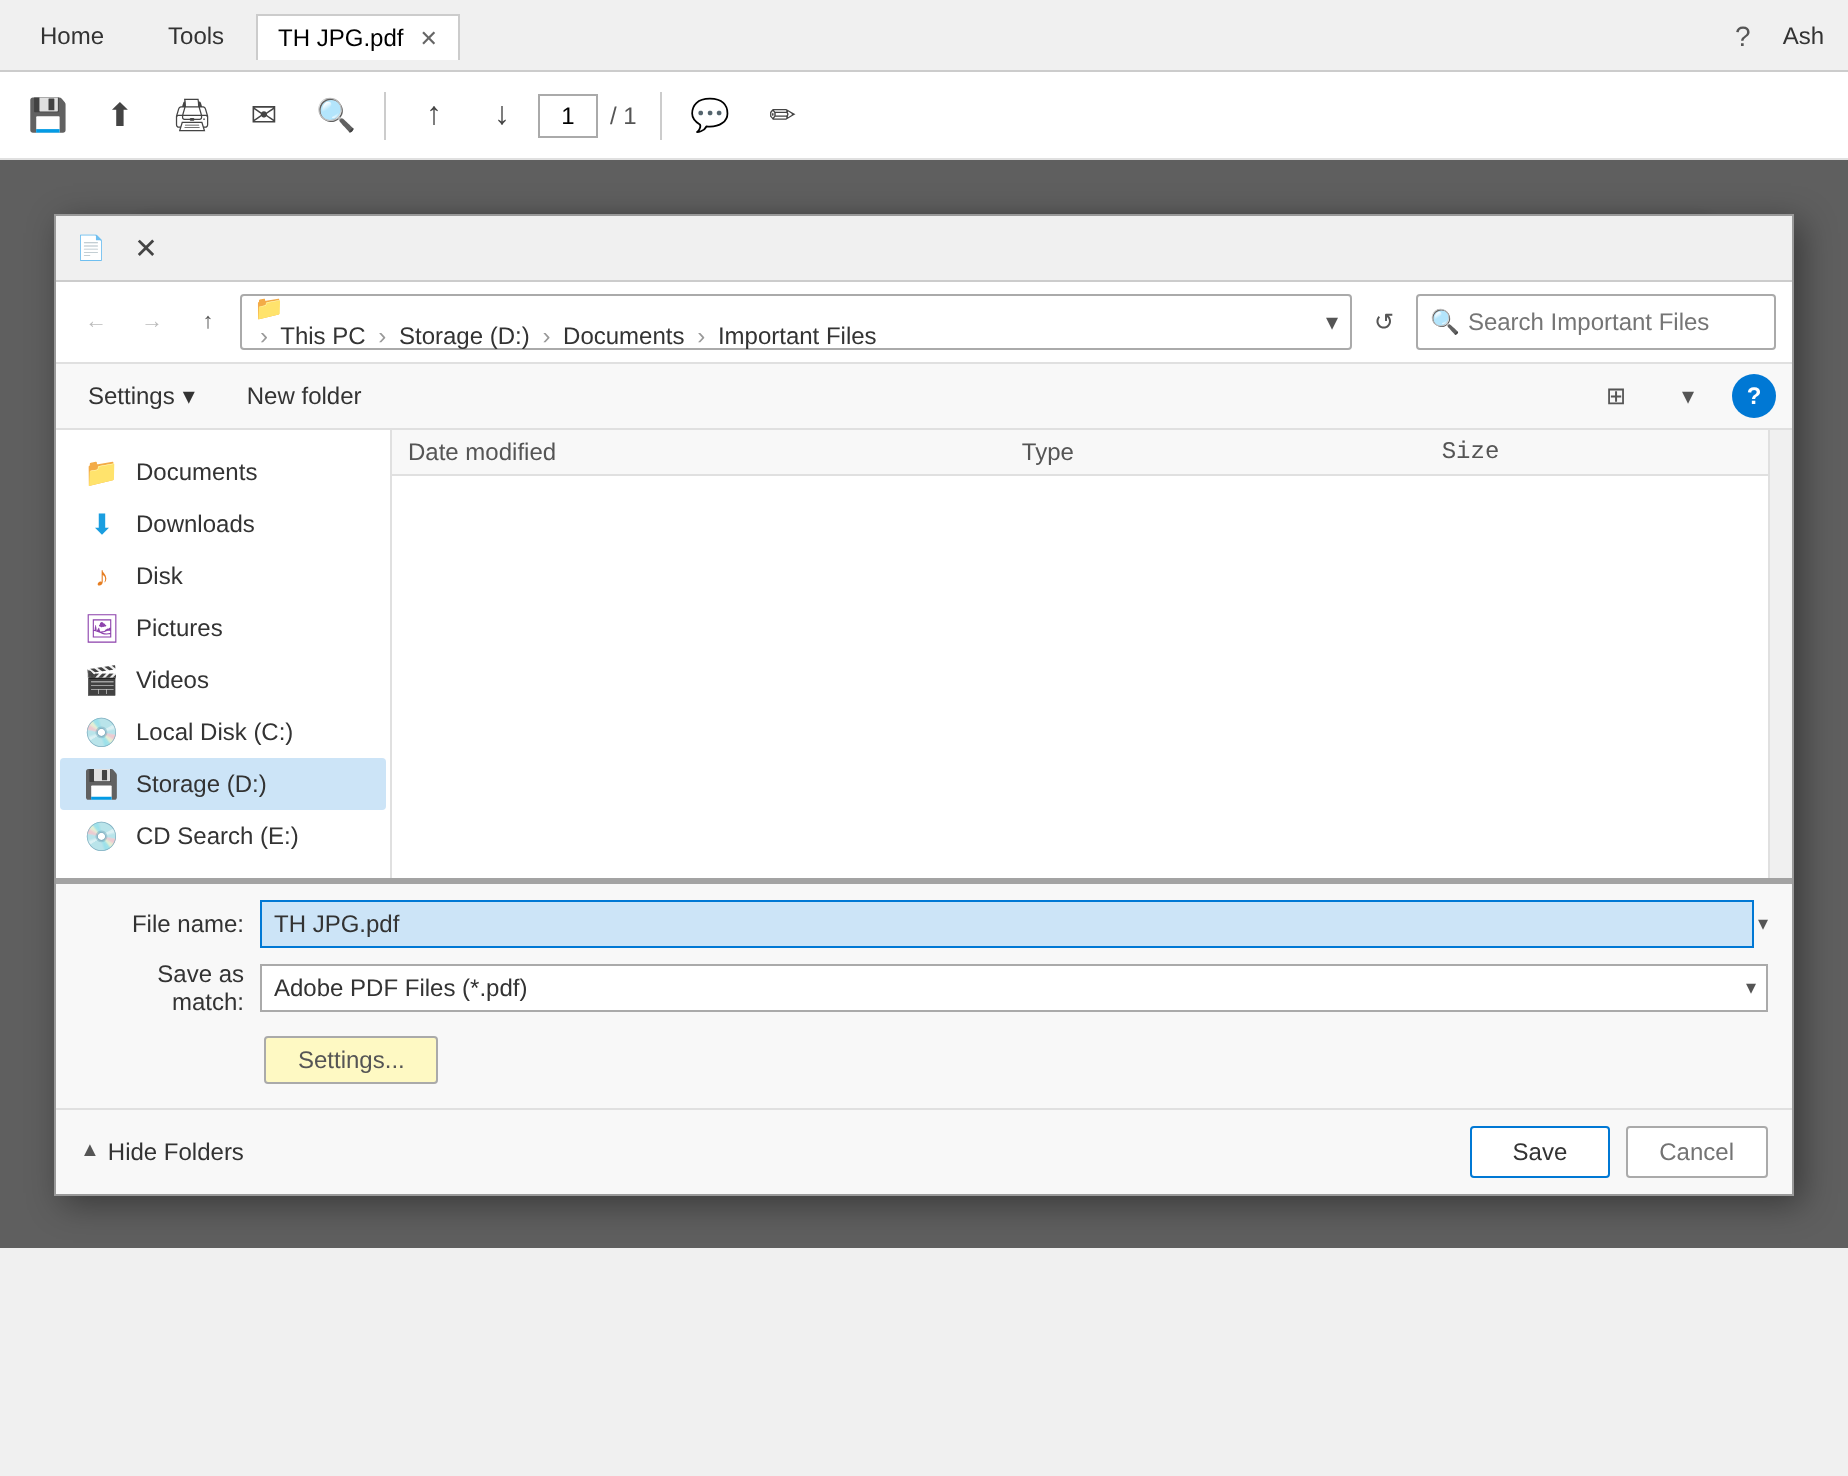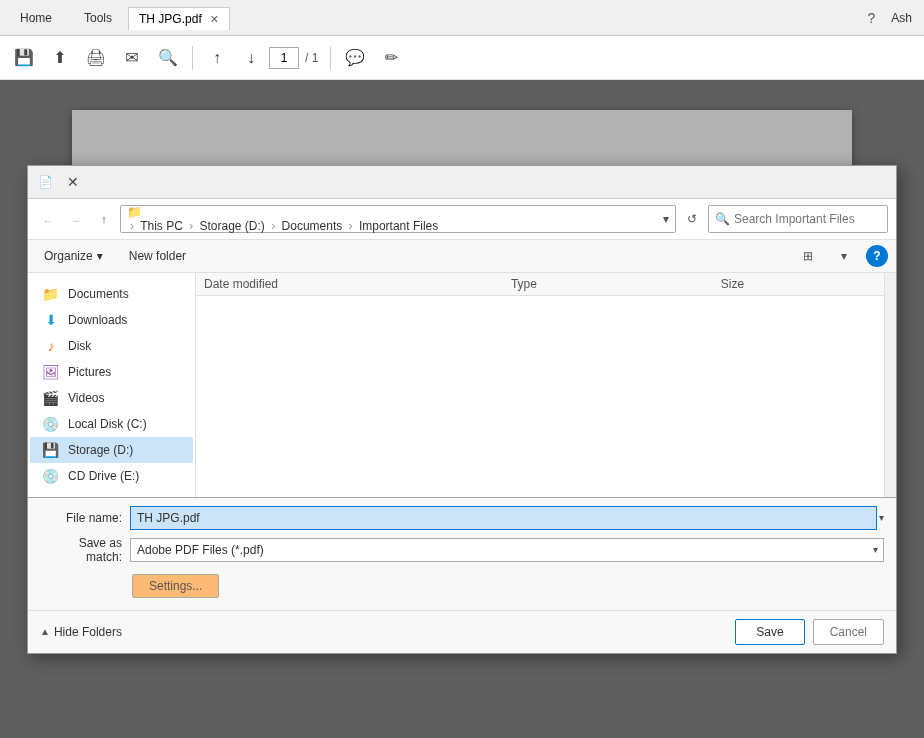--- a/index.html
+++ b/index.html
@@ -1,19 +1,19 @@
 <!DOCTYPE html>
 <html><head>
   <meta charset="utf-8">
   <style>
     * { box-sizing: border-box; margin: 0; padding: 0; }
     body { font-family: 'Segoe UI', Arial, sans-serif; font-size: 12px; background: #f0f0f0; overflow: hidden; width: 924px; height: 738px; }
 
     
-    .app-container { width: 924px; height: 738px; display: flex; flex-direction: column; background: #fff; }
+    .app-container { width: 924px; height: 624px; display: flex; flex-direction: column; background: #fff; }
 
     
     .tab-bar { display: flex; align-items: center; background: #f0f0f0; border-bottom: 1px solid #ccc; height: 36px; padding: 0 4px; }
     .tab-item { padding: 6px 16px; cursor: pointer; font-size: 12px; color: #333; border: none; background: transparent; }
     .tab-doc { display: flex; align-items: center; background: #fff; border: 1px solid #ccc; border-bottom: none; padding: 4px 10px; margin-top: 2px; font-size: 12px; gap: 8px; }
     .tab-close { cursor: pointer; font-size: 11px; color: #666; }
     .tab-spacer { flex: 1; }
     .tab-help { padding: 4px 8px; font-size: 14px; color: #555; cursor: pointer; }
     .tab-user { padding: 4px 8px; font-size: 12px; color: #333; }
 
@@ -75,34 +75,34 @@
     .sidebar-icon.vids { color: #7f8c8d; }
     .sidebar-icon.disk { color: #7f8c8d; }
     .sidebar-icon.storage { color: #888; }
 
     
     .file-list { flex: 1; display: flex; flex-direction: column; overflow: hidden; }
     .file-header { display: flex; align-items: center; padding: 4px 0; border-bottom: 1px solid #e0e0e0; background: #f8f8f8; font-size: 12px; color: #555; }
     .col-name { flex: 2; padding: 0 8px; cursor: pointer; }
     .col-date { flex: 1.5; padding: 0 8px; }
     .col-type { flex: 1; padding: 0 8px; }
-    .col-size { flex: 0.8; padding: 0 8px; }
+    .col-size { flex: 0.8; padding: 0 8px; font-family: Liberation Mono, monospace; }
     .col-sort-arrow { font-size: 9px; color: #999; }
     .file-body { flex: 1; display: flex; align-items: center; justify-content: center; font-size: 12px; color: #555; }
     .scrollbar-area { width: 12px; background: #f0f0f0; border-left: 1px solid #e0e0e0; }
 
     
-    .dialog-form { padding: 8px 12px; border-top: 1px solid #a3a3a3; background: #f8f8f8; }
+    .dialog-form { padding: 8px 12px; border-top: 3px solid #a3a3a3; background: #f8f8f8; }
     .form-row { display: flex; align-items: center; margin-bottom: 6px; }
     .form-label { width: 90px; font-size: 12px; color: #333; text-align: right; padding-right: 8px; }
     .form-input { flex: 1; height: 24px; border: 1px solid #0078d4; background: #cce4f7; padding: 0 6px; font-size: 12px; color: #333; outline: none; }
     .form-select { flex: 1; height: 24px; border: 1px solid #aaa; background: #fff; padding: 0 6px; font-size: 12px; color: #333; cursor: pointer; appearance: none; position: relative; }
     .select-wrapper { flex: 1; position: relative; display: flex; align-items: center; }
     .select-arrow { position: absolute; right: 6px; color: #555; font-size: 10px; pointer-events: none; }
-    .settings-btn { margin: 4px 0 4px 92px; padding: 4px 16px; border: 1px solid #aaa; background: #fdba74; font-size: 12px; cursor: pointer; color: #555; border-radius: 2px; }
+    .settings-btn { margin: 4px 0 4px 92px; padding: 4px 16px; border: 1px solid #aaa; background: #fef9c3; font-size: 12px; cursor: pointer; color: #555; border-radius: 2px; }
 
     
     .dialog-footer { display: flex; align-items: center; justify-content: space-between; padding: 8px 12px; border-top: 1px solid #e0e0e0; background: #f8f8f8; }
     .hide-folders { display: flex; align-items: center; gap: 4px; cursor: pointer; font-size: 12px; color: #333; }
     .hide-folders-arrow { font-size: 10px; color: #555; }
     .footer-btns { display: flex; gap: 8px; justify-content: space-between; }
     .save-btn { padding: 5px 20px; background: #fff; border: 1px solid #0078d4; color: #333; font-size: 12px; cursor: pointer; border-radius: 2px; }
     .cancel-btn { padding: 5px 16px; background: #fff; border: 1px solid #aaa; color: #737373; font-size: 12px; cursor: pointer; border-radius: 2px; }
   </style>
 </head>
@@ -190,21 +190,21 @@
           </div>
           <button class="address-refresh">↺</button>
           <div class="search-box">
             <span class="search-icon">🔍</span>
             <input class="search-input" type="text" placeholder="Search Important Files" style="">
           </div>
         </div>
 
         <div class="dialog-toolbar">
           <button class="organize-btn">
-            <span>Organize</span>
+            <span>Settings</span>
             <span>▾</span>
           </button>
           <button class="new-folder-btn">New folder</button>
           <div class="toolbar-spacer"></div>
           <button class="view-btn">⊞</button>
           <button class="view-btn">▾</button>
           <div class="help-circle">?</div>
         </div>
 
         <div class="dialog-content">
@@ -233,21 +233,21 @@
             <div class="sidebar-item">
               <span class="sidebar-icon disk">💿</span>
               <span>Local Disk (C:)</span>
             </div>
             <div class="sidebar-item selected">
               <span class="sidebar-icon storage">💾</span>
               <span>Storage (D:)</span>
             </div>
             <div class="sidebar-item">
               <span class="sidebar-icon disk">💿</span>
-              <span>CD Drive (E:)</span>
+              <span>CD Search (E:)</span>
             </div>
           </div>
 
           <div class="file-list">
             <div class="file-header">
               <span class="col-date">Date modified</span>
               <span class="col-type">Type</span>
               <span class="col-size">Size</span>
             </div>
           </div>

